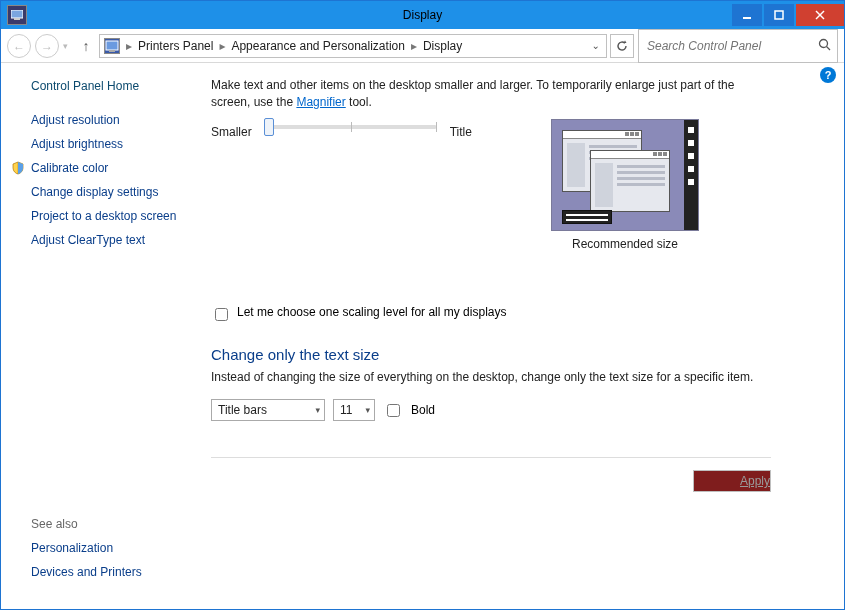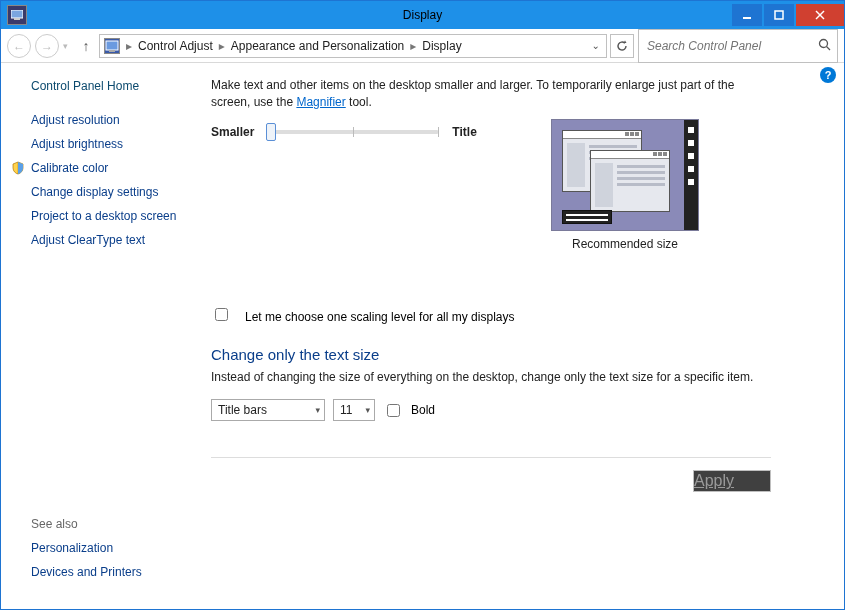--- a/index.html
+++ b/index.html
@@ -132,21 +132,21 @@
     background:#0078d7;color:#fff;
     display:flex;align-items:center;justify-content:center;
     font-size:11px;font-weight:bold;
   }
   h2.section{
     color:#0a3e8a;font-weight:normal;font-size:15px;margin:0 0 6px 0;
   }
   .desc{color:#222;font-size:12px;line-height:1.4;margin-bottom:14px;}
   .link{color:#0066cc;text-decoration:underline;cursor:pointer;}
   .slider-row{
-    display:flex;align-items:center;gap:14px;margin-bottom:6px;font-weight:bold;
+    display:flex;align-items:flex-start;gap:14px;margin-bottom:6px;
   }
   .slider-label{font-size:12px;color:#222;}
   .slider-track{
     width:170px;height:4px;background:#ddd;position:relative;border-radius:1px;
   }
   .slider-tick{position:absolute;top:-3px;width:1px;height:10px;background:#bbb;}
   .slider-thumb{
     position:absolute;top:-7px;width:10px;height:18px;
     background:#eef3f9;border:1px solid #5a8fd6;border-radius:2px;
   }
@@ -166,36 +166,36 @@
   .miniwin{
     position:absolute;background:#e6e8ee;border:1px solid #555;
   }
   .miniwin .tb{height:8px;background:#fff;border-bottom:1px solid #888;}
   .miniwin .btns{position:absolute;right:2px;top:1px;display:flex;gap:1px;}
   .miniwin .btns span{width:4px;height:4px;background:#888;}
   .sidestrip{position:absolute;right:0;top:0;bottom:0;width:14px;background:#222;}
   .sidestrip span{display:block;width:6px;height:6px;background:#fff;margin:7px auto;}
   .taskbar-mini{position:absolute;left:10px;bottom:6px;width:50px;height:14px;background:#222;border:1px solid #111;}
   .taskbar-mini .tbline{height:2px;background:#fff;margin:3px 3px 0 3px;}
-  .check-row{display:flex;align-items:flex-end;gap:14px;margin:10px 0 22px 0;}
+  .check-row{display:flex;align-items:flex-start;gap:6px;margin:10px 0 22px 0;}
   .check-row input{width:13px;height:13px;}
   .controls-row{display:flex;align-items:center;gap:8px;margin-top:10px;}
   .fake-select{
     height:22px;border:1px solid #aaa;background:#fff;
     display:flex;align-items:center;padding:0 18px 0 6px;
     font-size:12px;position:relative;color:#222;
   }
   .fake-select .caret{position:absolute;right:4px;color:#555;font-size:9px;}
   .sel-wide{width:114px;}
   .sel-narrow{width:42px;}
   hr.sep{border:none;border-top:1px solid #ddd;margin:36px 0 12px 0;}
   .apply-row{display:flex;justify-content:flex-end;}
   .apply-btn{
-    width:78px;height:22px;border:1px solid #bfbfbf;background:#404040;
-    color:#9a9a9a;font-size:16px;text-align:left;line-height:20px;
+    width:78px;height:22px;border:1px solid #bfbfbf;background:#7f1d1d;
+    color:#9a9a9a;font-size:12px;text-align:right;line-height:20px;
     text-decoration:underline;
   }
   .main-inner{max-width:560px;}
 </style>
 </head>
 <body>
 
 <div class="window">
 
   <div class="titlebar">
@@ -232,21 +232,21 @@
     <div style="width:10px;color:#bbb;font-size:9px;">▾</div>
     <div class="nav-up">↑</div>
     <div class="address-bar">
       <div class="addr-icon">
         <svg width="14" height="14" viewBox="0 0 14 14">
             <rect x="1" y="2" width="12" height="9" fill="#6a9ae0" stroke="#fff"></rect>
             <rect x="4" y="11" width="6" height="2" fill="#aaa"></rect>
           </svg>
       </div>
       <span class="addr-sep">▸</span>
-      <span>Control Adjust</span>
+      <span>Printers Panel</span>
       <span class="addr-sep">▸</span>
       <span>Appearance and Personalization</span>
       <span class="addr-sep">▸</span>
       <span>Display</span>
       <span class="addr-chev">⌄</span>
     </div>
     <div class="refresh-btn">
       <svg width="14" height="14" viewBox="0 0 14 14">
           <path d="M11 7a4 4 0 1 1-1.2-2.8" fill="none" stroke="#555" stroke-width="1.4"></path>
           <path d="M10 1.5 L11.5 4 L8.5 4 Z" fill="#555"></path>

